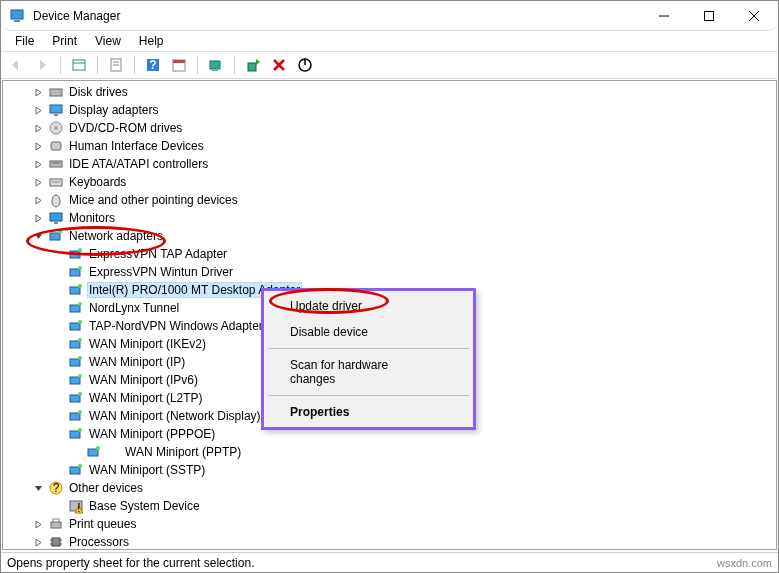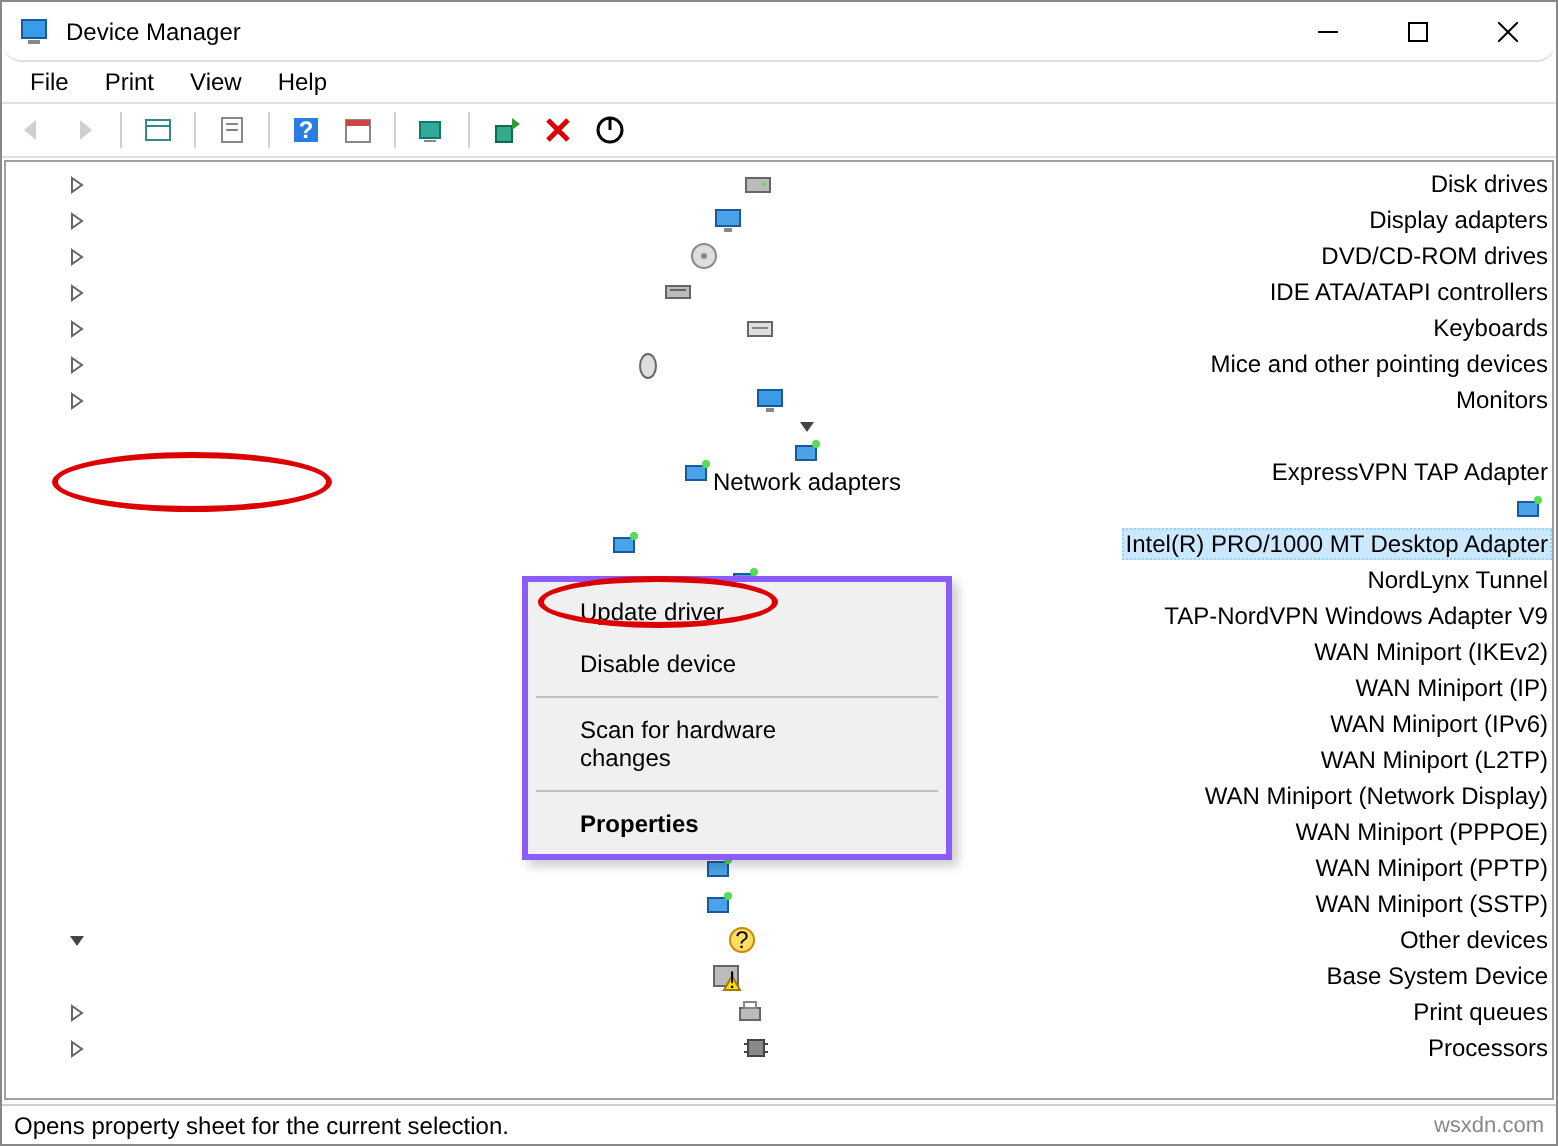--- a/index.html
+++ b/index.html
@@ -8,21 +8,21 @@
 .titlebar .app-icon { width: 16px; height: 16px; margin: 0 6px; }
 .titlebar .title { flex: 1; padding-left: 2px; }
 .titlebar .winbtn { width: 45px; height: 28px; display: flex; align-items: center; justify-content: center; color: #000; }
 .menubar { height: 20px; display: flex; align-items: center; padding: 0 6px; gap: 2px; }
 .menubar .menu-item { padding: 2px 8px; }
 .toolbar { height: 28px; border-top: 1px solid #e0e0e0; border-bottom: 1px solid #e0e0e0; display: flex; align-items: center; padding: 0 4px; gap: 4px; }
 .toolbar .tb-sep { width: 1px; height: 18px; background: #d0d0d0; margin: 0 3px; }
 .toolbar .tb-btn { width: 22px; height: 22px; display: flex; align-items: center; justify-content: center; }
 .toolbar .tb-btn.disabled { opacity: 0.4; }
 .treepane { position: absolute; top: 79px; left: 1px; right: 1px; bottom: 22px; overflow-y: scroll; border: 1px solid #a0a0a0; background: #fff; padding: 2px 0; }
-.tree-row { display: flex; align-items: center; height: 18px; white-space: nowrap; justify-content: space-between; }
+.tree-row { display: flex; align-items: center; height: 18px; white-space: nowrap; }
 .tree-row.selected .label-box { background: #cce8ff; border: 1px dotted #99d1ff; padding: 0 1px; }
 .label-box { padding: 0 2px; }
 .expander { width: 14px; display: flex; justify-content: center; color: #666; font-size: 10px; }
 .device-icon { width: 16px; height: 16px; margin: 0 3px; display: flex; align-items: center; justify-content: center; }
 .statusbar { position: absolute; bottom: 0; left: 0; right: 0; height: 20px; border-top: 1px solid #d0d0d0; display: flex; align-items: center; padding: 0 6px; }
 .context-menu { position: absolute; background: #f0f0f0; border: 3px solid #8b5cf6; box-shadow: 3px 3px 5px rgba(0,0,0,0.2); padding: 2px; }
 .context-menu .ctx-item { padding: 6px 40px 6px 24px; }
 .context-menu .ctx-sep { height: 1px; background: #c0c0c0; margin: 3px 2px; }
 .context-menu .ctx-item.bold { font-weight: bold; }
 .red-circle { position: absolute; border: 3px solid #d00; border-radius: 50%; pointer-events: none; }
@@ -175,20 +175,33 @@
       <span class="label-box">DVD/CD-ROM drives</span>
     </div>
     <div class="tree-row" style="padding-left: 28px;">
       <span class="expander">
         <svg width="9" height="9">
           <path d="M2 1 L7 4.5 L2 8 Z" fill="none" stroke="#666"></path>
         </svg>
       </span>
       <span class="device-icon">
         <svg width="16" height="16">
+          <rect x="3" y="4" width="10" height="8" rx="2" fill="#ccc" stroke="#666"></rect>
+        </svg>
+      </span>
+      <span class="label-box">Human Interface Devices</span>
+    </div>
+    <div class="tree-row" style="padding-left: 28px;">
+      <span class="expander">
+        <svg width="9" height="9">
+          <path d="M2 1 L7 4.5 L2 8 Z" fill="none" stroke="#666"></path>
+        </svg>
+      </span>
+      <span class="device-icon">
+        <svg width="16" height="16">
           <rect x="2" y="5" width="12" height="6" fill="#bbb" stroke="#666"></rect>
           <line x1="4" y1="7" x2="12" y2="7" stroke="#666"></line>
         </svg>
       </span>
       <span class="label-box">IDE ATA/ATAPI controllers</span>
     </div>
     <div class="tree-row" style="padding-left: 28px;">
       <span class="expander">
         <svg width="9" height="9">
           <path d="M2 1 L7 4.5 L2 8 Z" fill="none" stroke="#666"></path>
@@ -222,21 +235,21 @@
         </svg>
       </span>
       <span class="device-icon">
         <svg width="16" height="16">
           <rect x="2" y="3" width="12" height="8" fill="#3a9be8" stroke="#1a5a9a"></rect>
           <rect x="6" y="12" width="4" height="2" fill="#888"></rect>
         </svg>
       </span>
       <span class="label-box">Monitors</span>
     </div>
-    <div class="tree-row" style="padding-left: 28px; flex-direction: column;">
+    <div class="tree-row" style="padding-left: 28px;">
       <span class="expander">
         <svg width="9" height="9">
           <path d="M1 2 L8 2 L4.5 7 Z" fill="#444"></path>
         </svg>
       </span>
       <span class="device-icon">
         <svg width="16" height="16">
           <rect x="2" y="5" width="10" height="7" fill="#4aa3e8" stroke="#1a5a9a"></rect>
           <circle cx="12" cy="4" r="2" fill="#5d5"></circle>
         </svg>
@@ -254,20 +267,21 @@
       <span class="label-box">ExpressVPN TAP Adapter</span>
     </div>
     <div class="tree-row" style="padding-left: 48px;">
       <span class="expander"></span>
       <span class="device-icon">
         <svg width="16" height="16">
           <rect x="2" y="5" width="10" height="7" fill="#4aa3e8" stroke="#1a5a9a"></rect>
           <circle cx="12" cy="4" r="2" fill="#5d5"></circle>
         </svg>
       </span>
+      <span class="label-box">ExpressVPN Wintun Driver</span>
     </div>
     <div class="tree-row selected" style="padding-left: 48px;">
       <span class="expander"></span>
       <span class="device-icon">
         <svg width="16" height="16">
           <rect x="2" y="5" width="10" height="7" fill="#4aa3e8" stroke="#1a5a9a"></rect>
           <circle cx="12" cy="4" r="2" fill="#5d5"></circle>
         </svg>
       </span>
       <span class="label-box">Intel(R) PRO/1000 MT Desktop Adapter</span>

